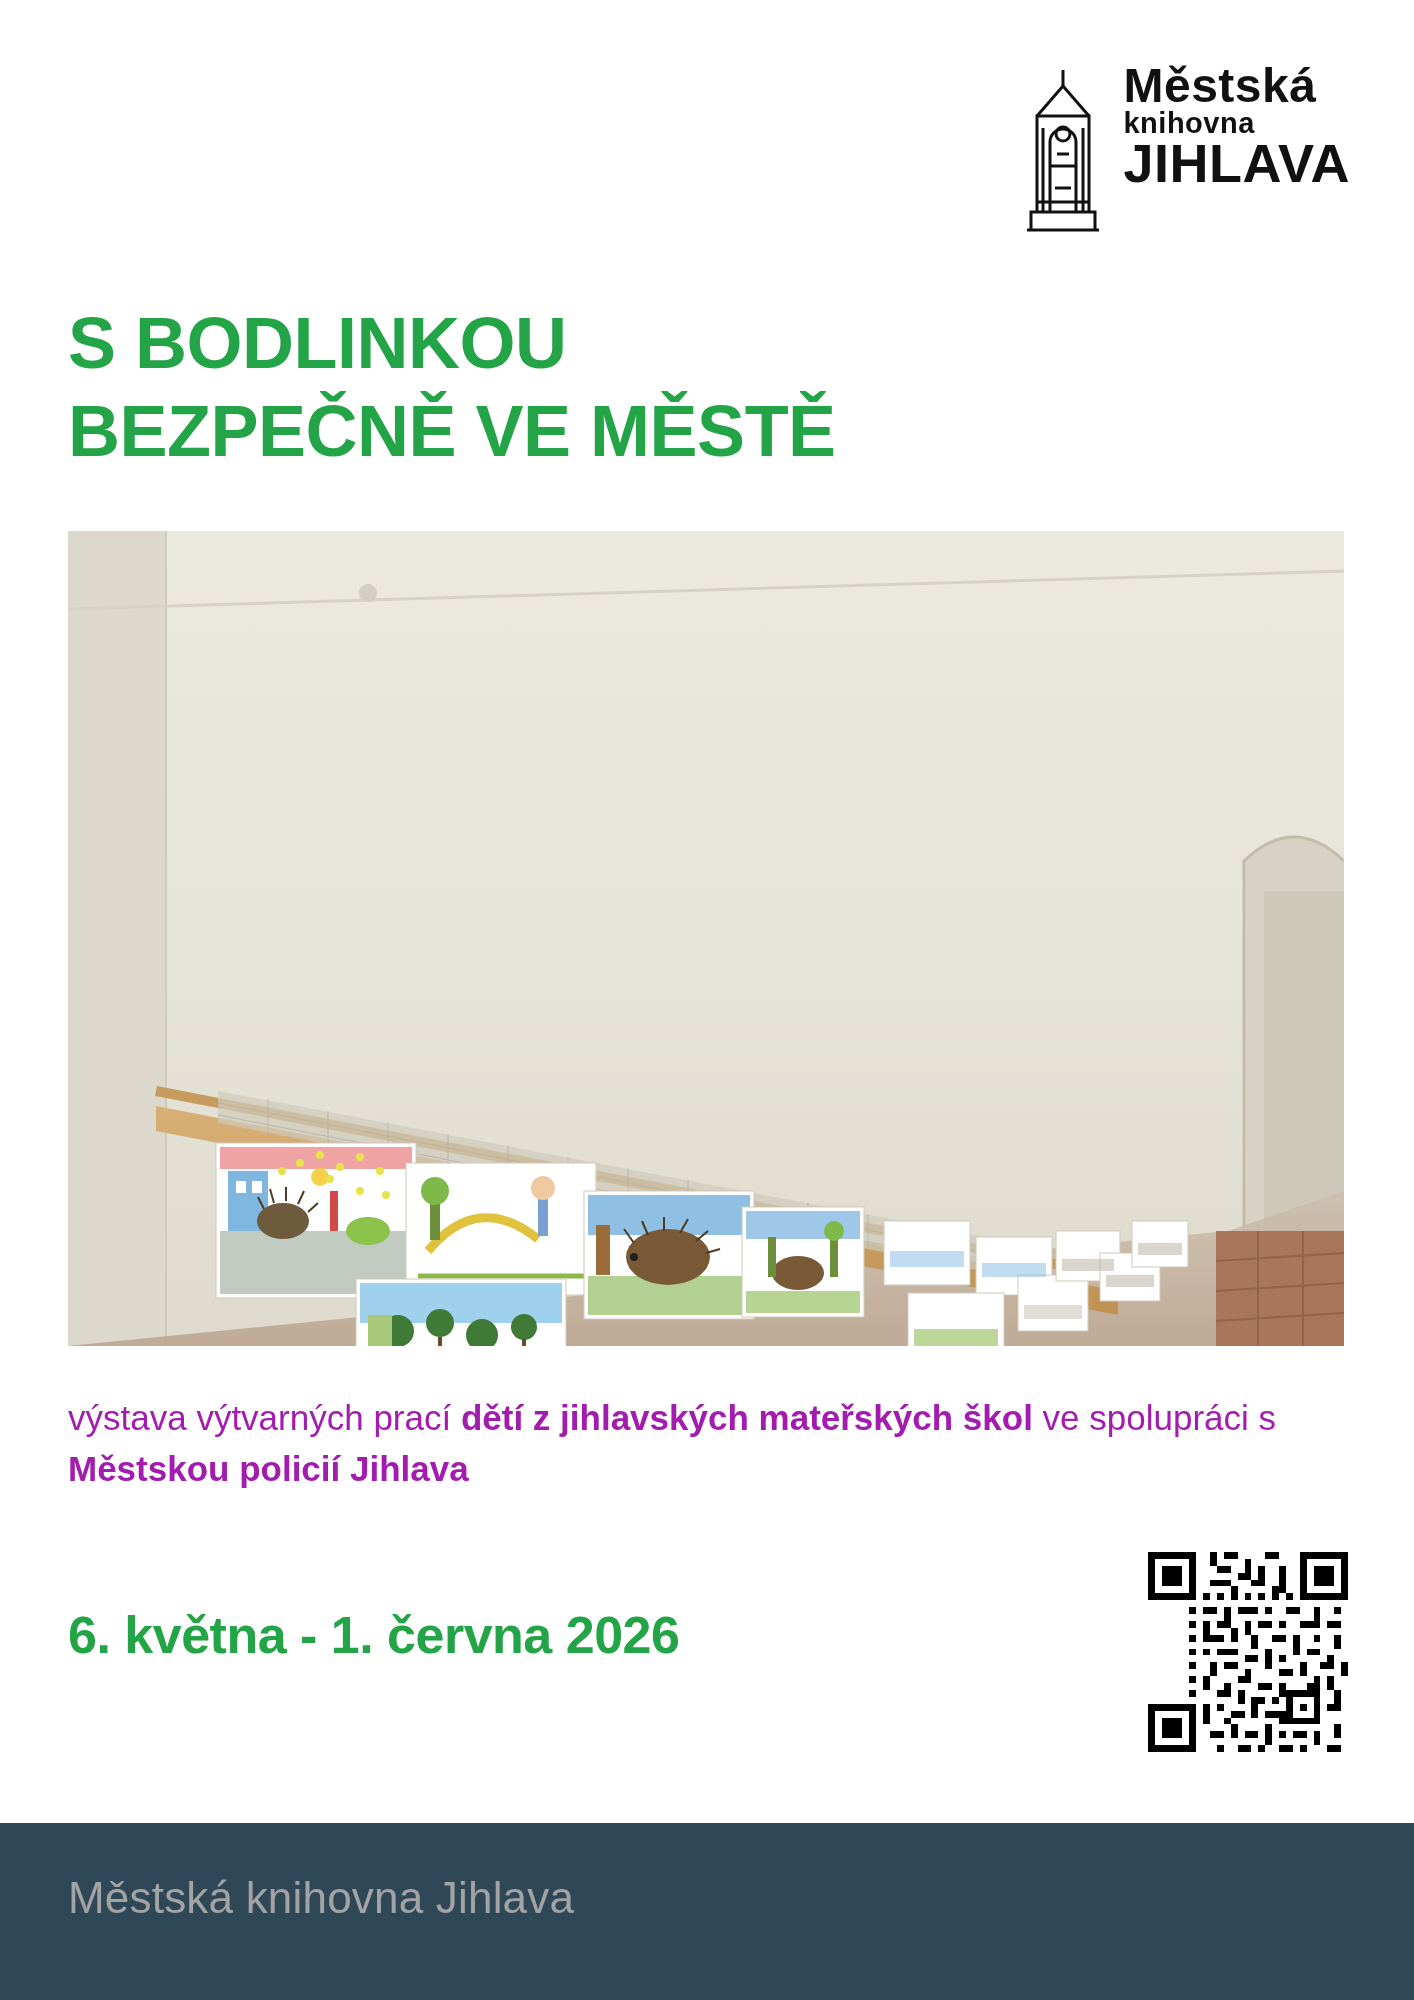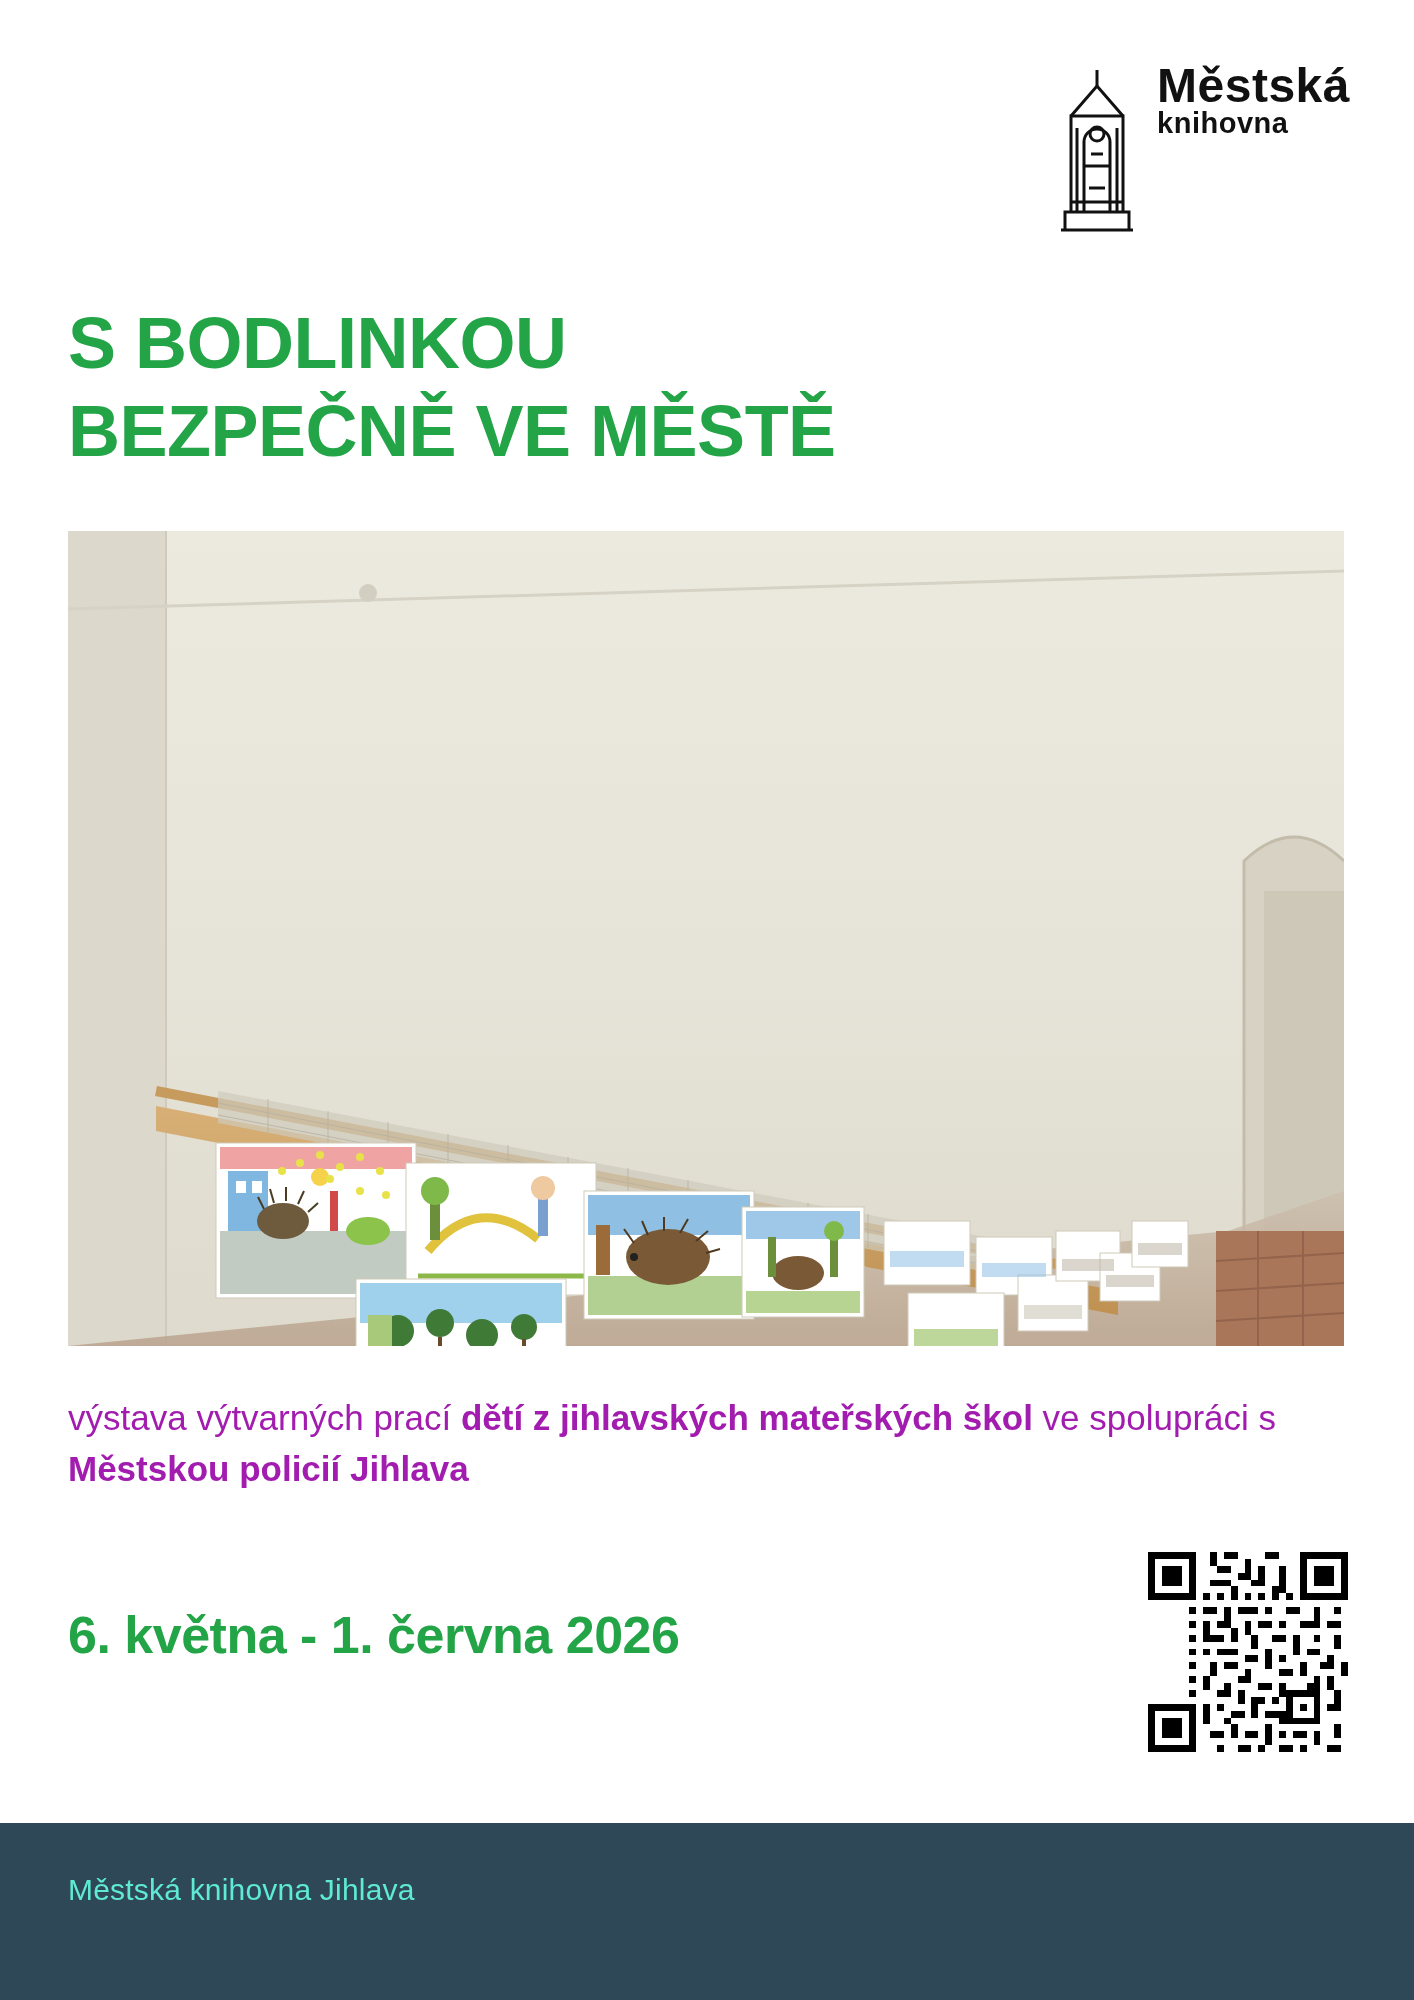--- a/index.html
+++ b/index.html
@@ -112,22 +112,22 @@
     left: 0;
     bottom: 0;
     width: 1414px;
     height: 177px;
     background: #2f4858;
   }
   .footer-text {
     position: absolute;
     left: 68px;
     top: 50px;
-    color: #5eead4;
-    font-size: 30px;
+    color: #a3a3a3;
+    font-size: 44px;
     font-weight: 400;
     letter-spacing: 0.2px;
   }
 </style>
 </head>
 <body>
 
 <div class="logo">
   <div class="logo-mark">
     <svg viewBox="0 0 92 172" width="92" height="172" xmlns="http://www.w3.org/2000/svg">
@@ -144,20 +144,21 @@
         <circle cx="46" cy="72" r="7"></circle>
         <path d="M40 92 h12"></path>
         <path d="M38 126 h16"></path>
         <path d="M20 140 h52"></path>
       </g>
     </svg>
   </div>
   <div class="logo-words">
     <div class="logo-l1">Městská</div>
     <div class="logo-l2">knihovna</div>
+    <div class="logo-l3">JIHLAVA</div>
   </div>
 </div>
 
 <h1 class="title">
   <span class="line">S BODLINKOU</span>
   <span class="line">BEZPEČNĚ VE MĚSTĚ</span>
 </h1>
 
 <div class="photo">
   <svg viewBox="0 0 1276 815" width="1276" height="815" xmlns="http://www.w3.org/2000/svg">

